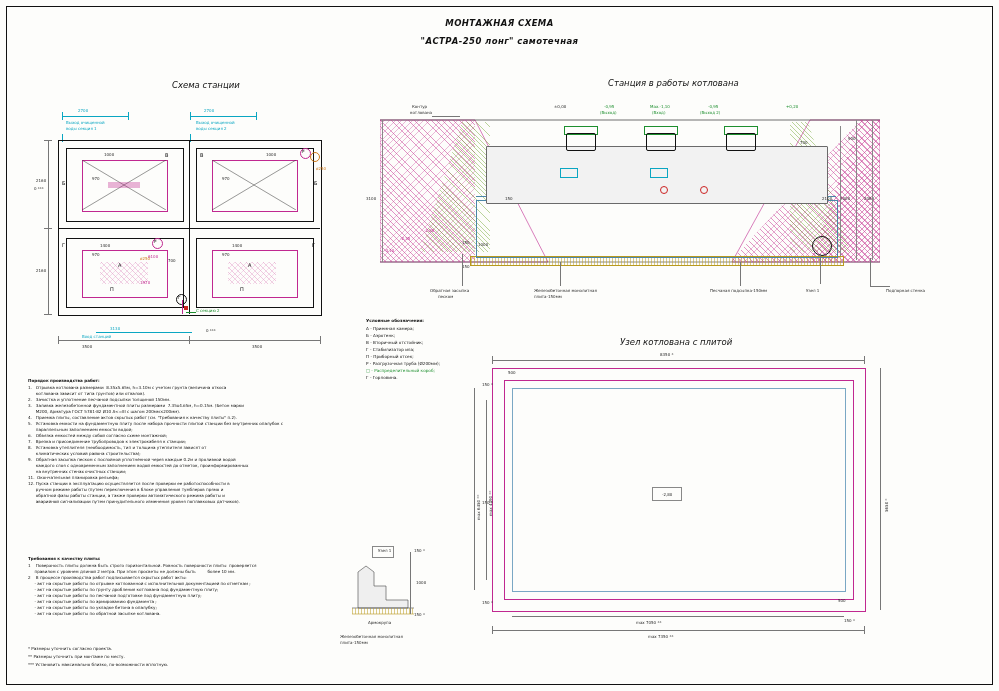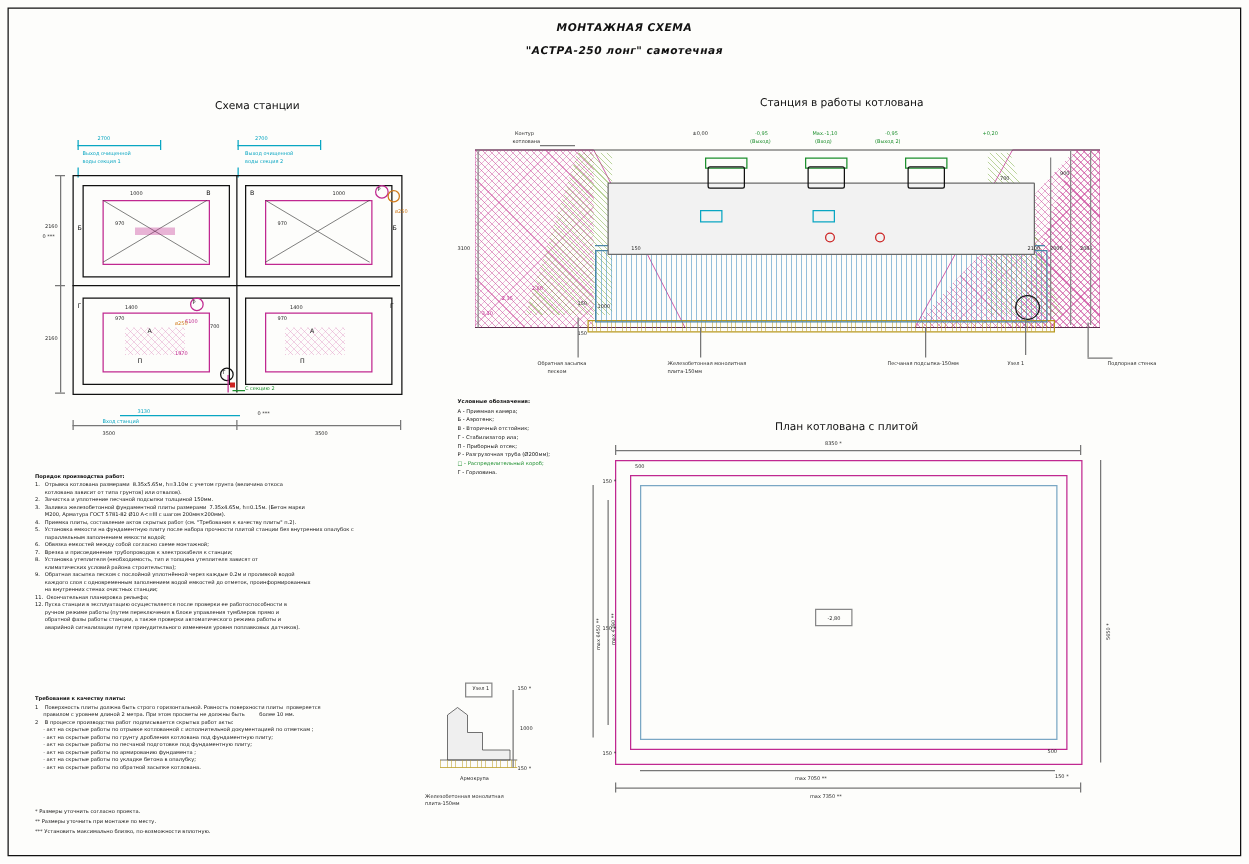--- a/index.html
+++ b/index.html
@@ -5,21 +5,21 @@
   html,body{margin:0;padding:0;background:#ffffff;}
   body{font-family:"DejaVu Sans",sans-serif;}
   #sheet{
     position:relative;width:999px;height:691px;background:#fdfdfb;overflow:hidden;padding-left:19px;
   }
   #frame{
     position:absolute;left:6px;top:6px;width:985px;height:677px;border:1px solid #111;
   }
   .t{position:absolute;white-space:pre;color:#111;}
   .title{font-weight:bold;font-style:italic;letter-spacing:.4px;}
-  .sec-title{font-size:8.5px;color:#111;}
+  .sec-title{font-style:italic;font-size:8.5px;color:#111;}
   .tiny{font-size:4.1px;line-height:1.28;}
   .dim{font-size:4px;color:#2a2a2a;}
   .cy{color:#0aa6c2;}
   .mg{color:#c02890;}
   .gn{color:#1d8f2e;}
   .or{color:#d07a1a;}
   .ln{position:absolute;background:#111;}
   .lnc{position:absolute;background:#0aa6c2;}
   .lnm{position:absolute;background:#c02890;}
   .lng{position:absolute;background:#1d8f2e;}
@@ -59,21 +59,21 @@
 <body>
 
 <div id="sheet">
   <div id="frame"></div>
 
   <div class="t title" style="left:0;top:18px;width:999px;text-align:center;font-size:8.5px;">МОНТАЖНАЯ СХЕМА</div>
   <div class="t title" style="left:0;top:36px;width:999px;text-align:center;font-size:8.5px;">"АСТРА-250 лонг" самотечная</div>
 
   <div class="t sec-title" style="left:172px;top:80px;">Схема станции</div>
   <div class="t sec-title" style="left:608px;top:78px;">Станция в работы котлована</div>
-  <div class="t sec-title" style="left:620px;top:337px;">План котлована с плитой</div>
+  <div class="t sec-title" style="left:620px;top:337px;">Узел котлована с плитой</div>
 
   <div class="t dim cy" style="left:78px;top:108px;">2700</div>
   <div class="t dim cy" style="left:204px;top:108px;">2700</div>
   <div class="lnc" style="left:62px;top:116px;width:66px;height:1px;"></div>
   <div class="lnc" style="left:190px;top:116px;width:66px;height:1px;"></div>
   <div class="lnc" style="left:62px;top:112px;width:1px;height:8px;"></div>
   <div class="lnc" style="left:128px;top:112px;width:1px;height:8px;"></div>
   <div class="lnc" style="left:190px;top:112px;width:1px;height:8px;"></div>
   <div class="lnc" style="left:256px;top:112px;width:1px;height:8px;"></div>
 

